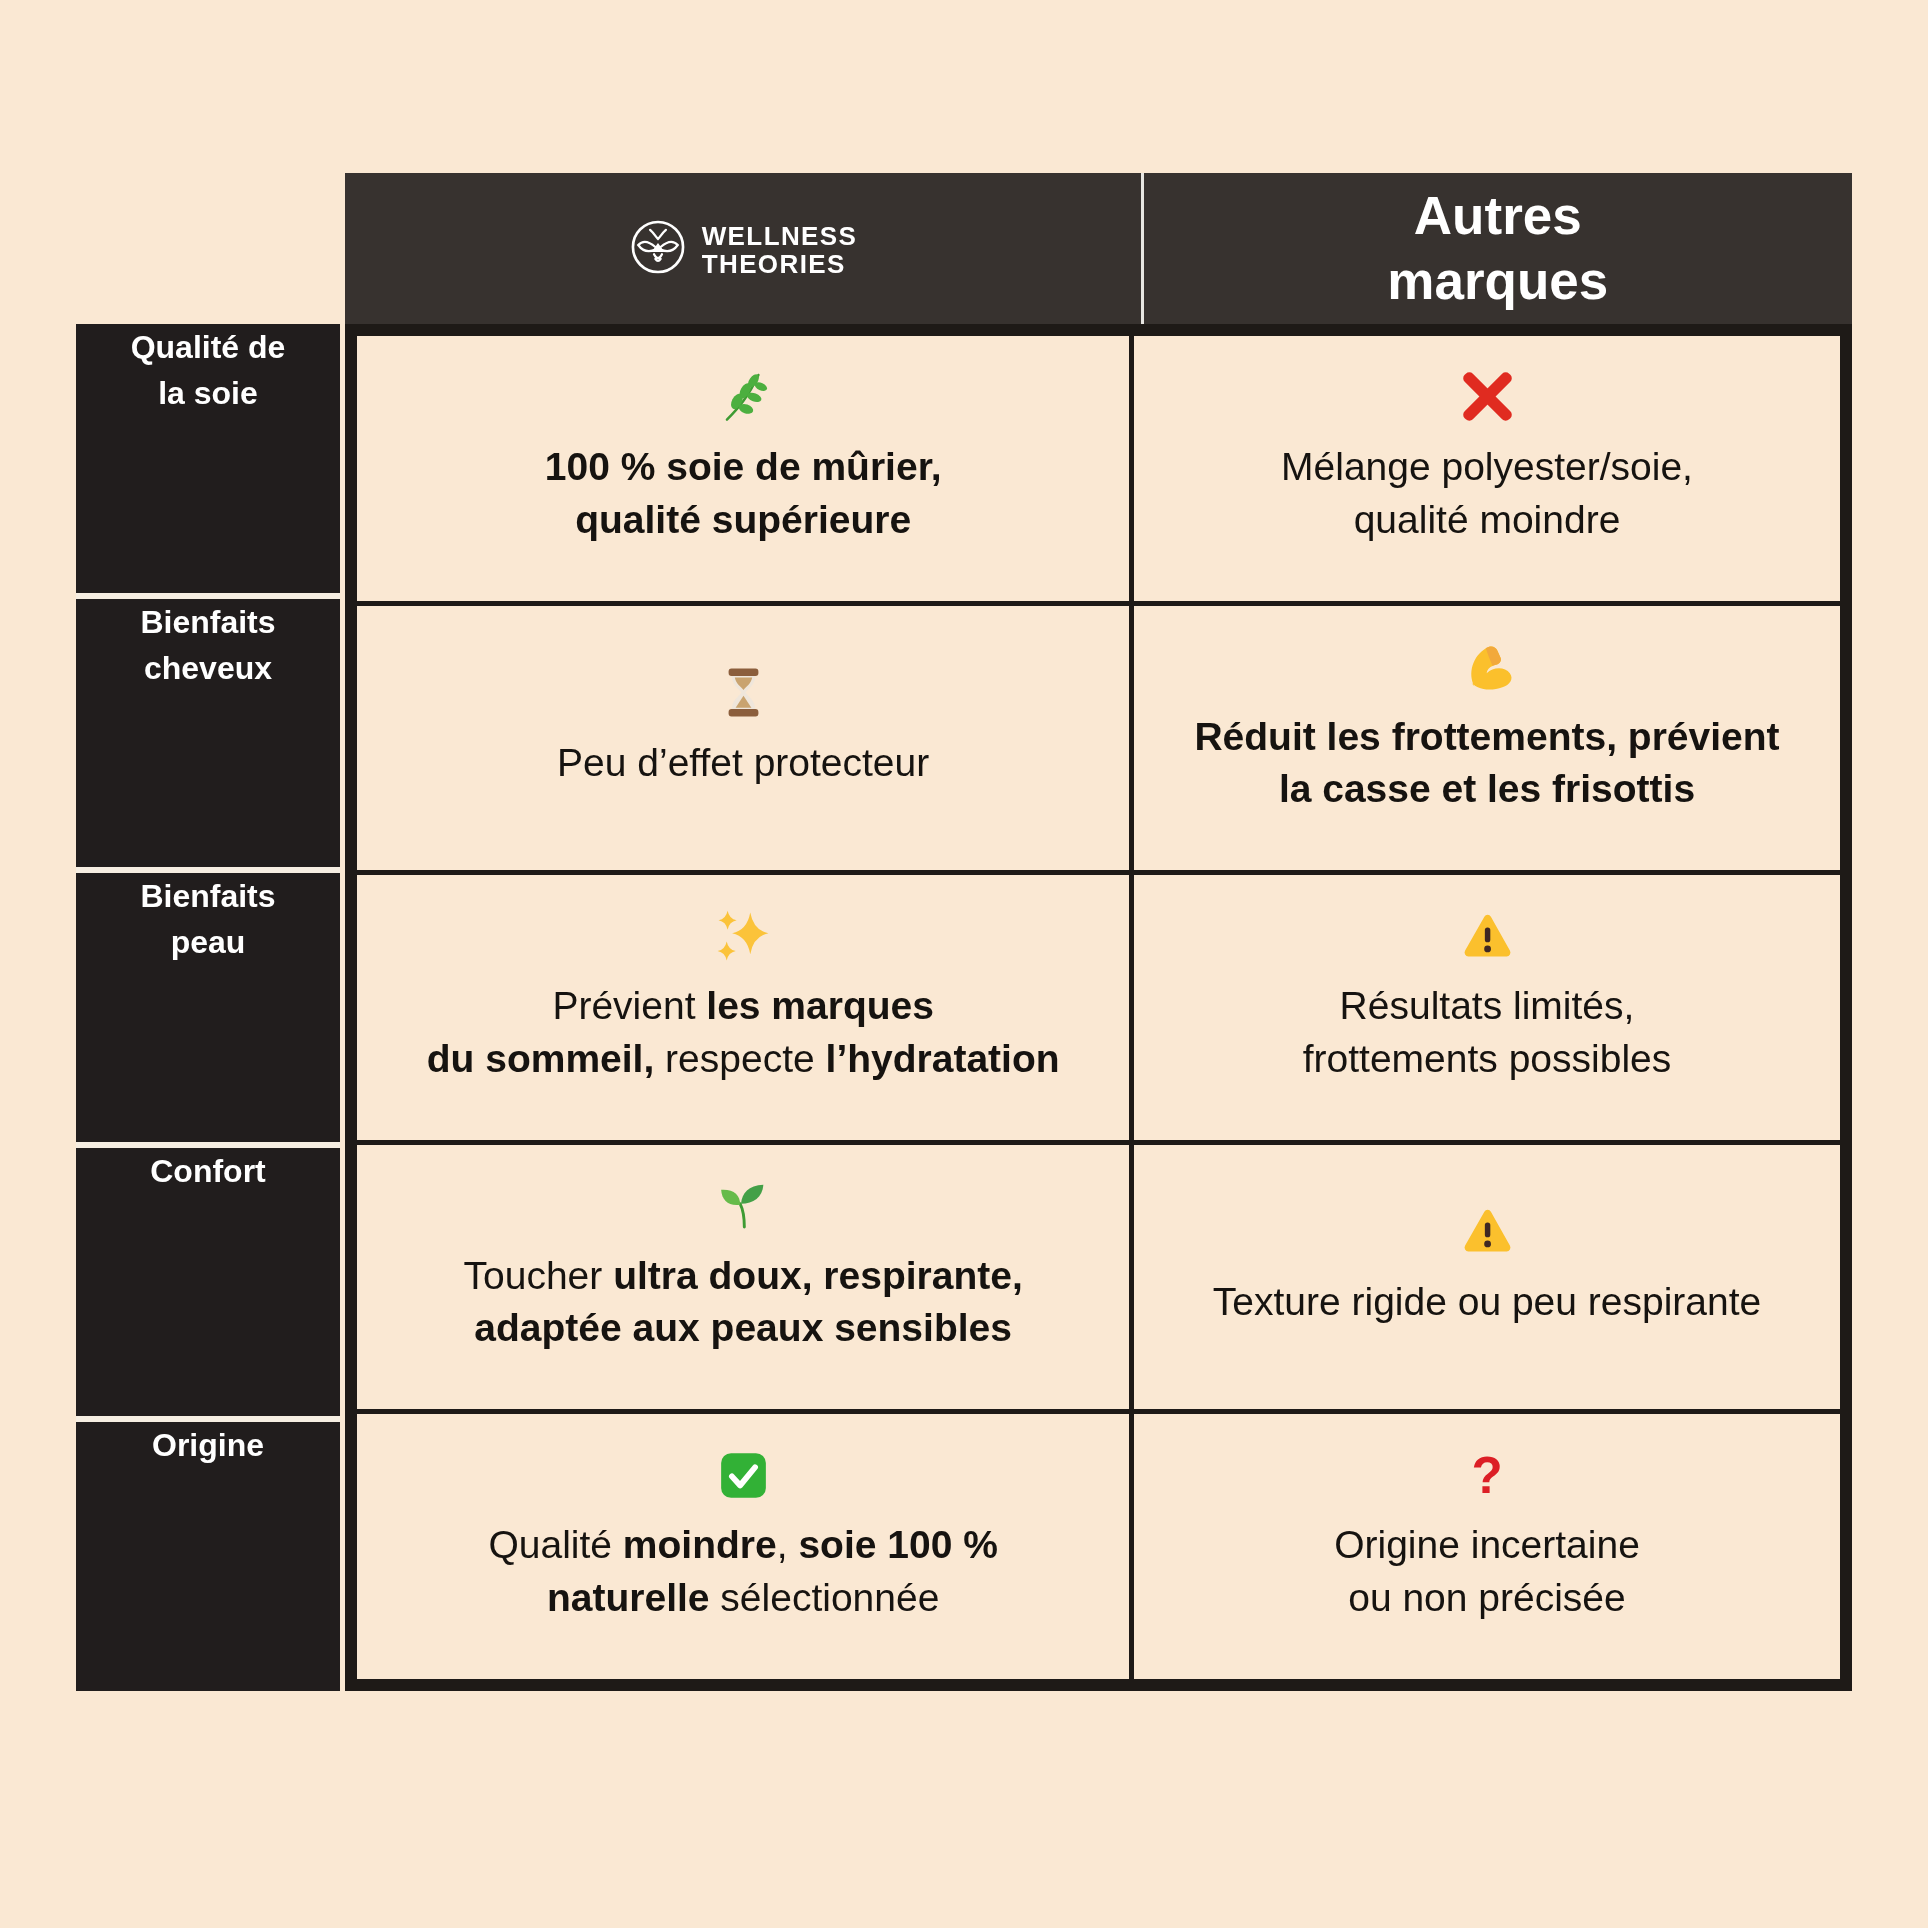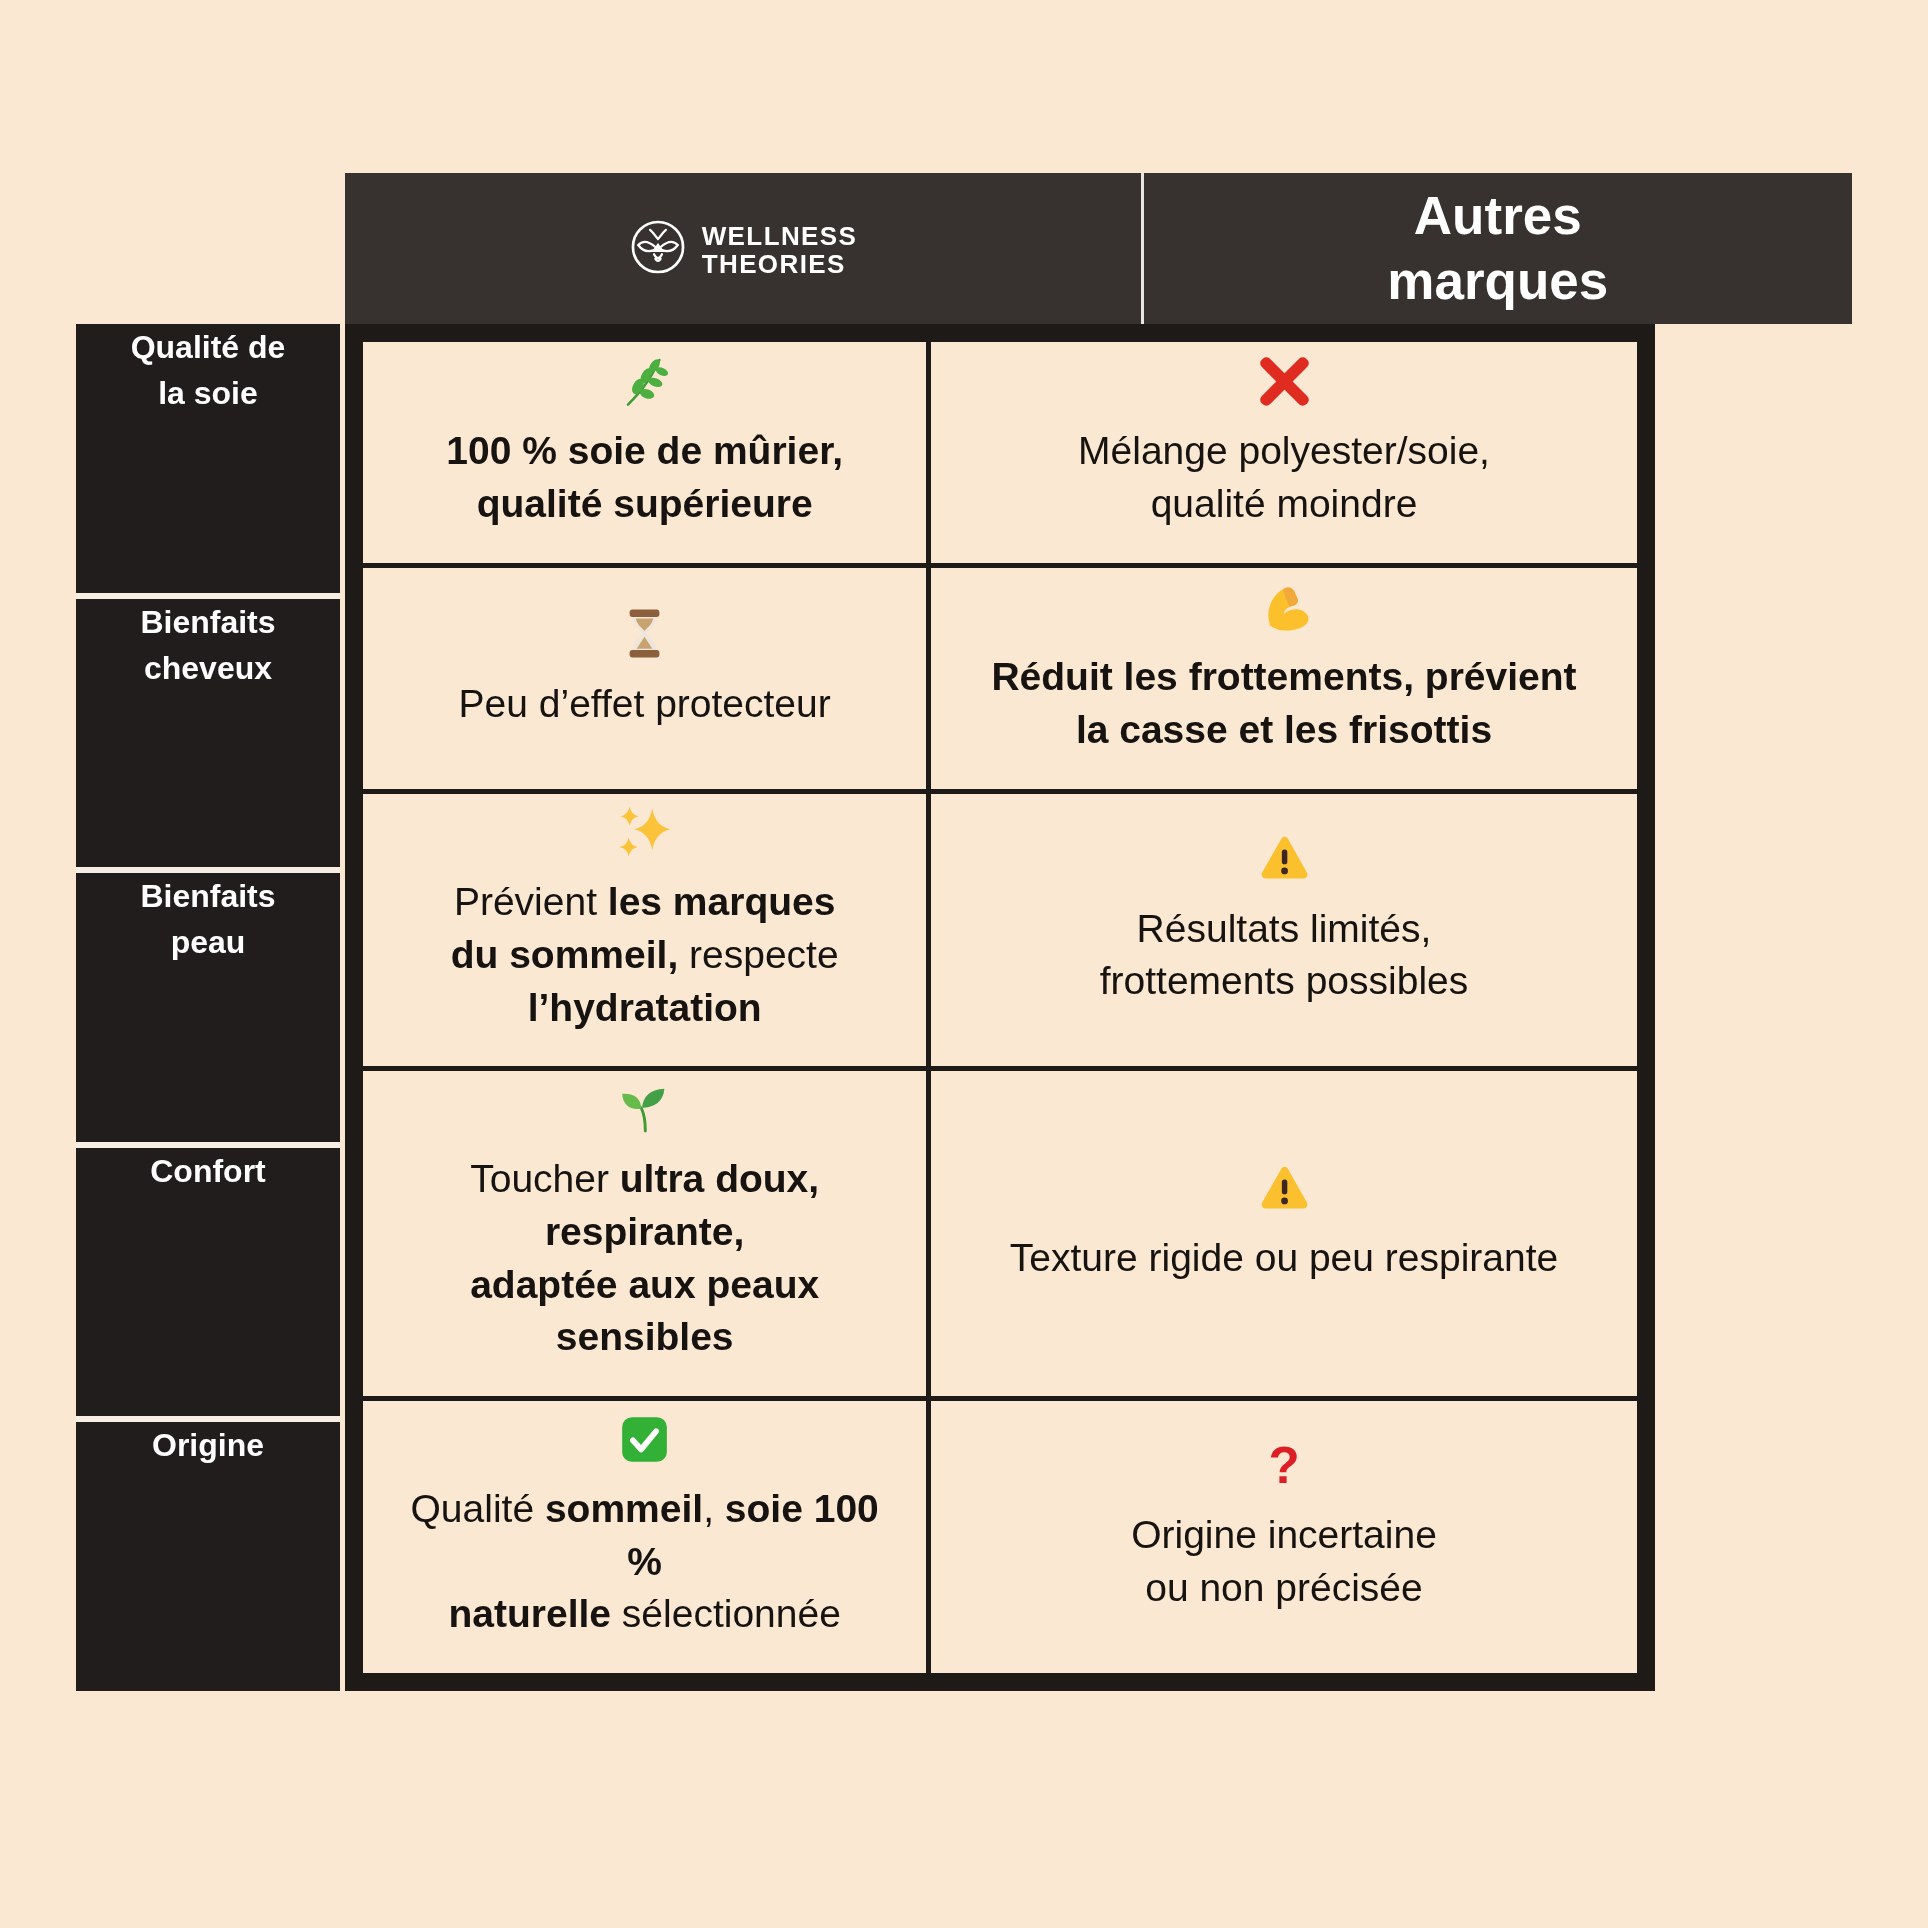--- a/index.html
+++ b/index.html
@@ -25,22 +25,22 @@
     position:absolute;left:76px;top:324px;width:264px;height:1367px;
     display:grid;grid-template-rows:repeat(5,1fr);row-gap:5.6px;background:#F6EEE2;
   }
   .label-cell{
     background:#211D1D;color:#fff;
     display:flex;justify-content:center;text-align:center;
     font-weight:700;font-size:32px;line-height:1.45;white-space:pre-line;
   }
   
   .content-grid{
-    position:absolute;left:345px;top:324px;width:1310px;height:1367px;
-    background:#1E1A17;box-sizing:border-box;padding:18px;
+    position:absolute;left:345px;top:324px;width:1507px;height:1367px;
+    background:#1E1A17;box-sizing:border-box;padding:12px;
     display:grid;grid-template-columns:1fr 706px;grid-template-rows:repeat(5,1fr);gap:4.7px;
   }
   .cell{
     background:#FAE8D3;box-sizing:border-box;
     display:flex;flex-direction:column;align-items:center;justify-content:center;
     text-align:center;padding:9.4px 26px 32px;
   }
   .cell-icon{height:58px;margin-bottom:15px;display:flex;align-items:center;justify-content:center;}
   .cell-icon svg{width:53px;height:53px;}
   .cell-icon.big svg{width:58px;height:58px;}
@@ -185,21 +185,21 @@
         </div>
         <p class="cell-text"><span class="seg">Texture rigide ou peu respirante</span></p>
       </div>
       <div class="cell">
         <div class="cell-icon">
           <svg viewBox="0 0 64 64">
             <rect x="5" y="5" width="54" height="54" rx="12" fill="#32B136"></rect>
             <path d="M18 33 l10 11 L46 22" fill="none" stroke="#fff" stroke-width="7" stroke-linecap="round" stroke-linejoin="round"></path>
           </svg>
         </div>
-        <p class="cell-text"><span class="seg">Qualité </span><span class="seg bold">sommeil</span><span class="seg">, </span><span class="seg bold">soie 100 %
+        <p class="cell-text"><span class="seg">Qualité </span><span class="seg bold">moindre</span><span class="seg">, </span><span class="seg bold">soie 100 %
 naturelle</span><span class="seg"> sélectionnée</span></p>
       </div>
       <div class="cell">
         <div class="cell-icon">
           <span class="q-glyph">?</span>
         </div>
         <p class="cell-text"><span class="seg">Origine incertaine
 ou non précisée</span></p>
       </div>
     </div>

